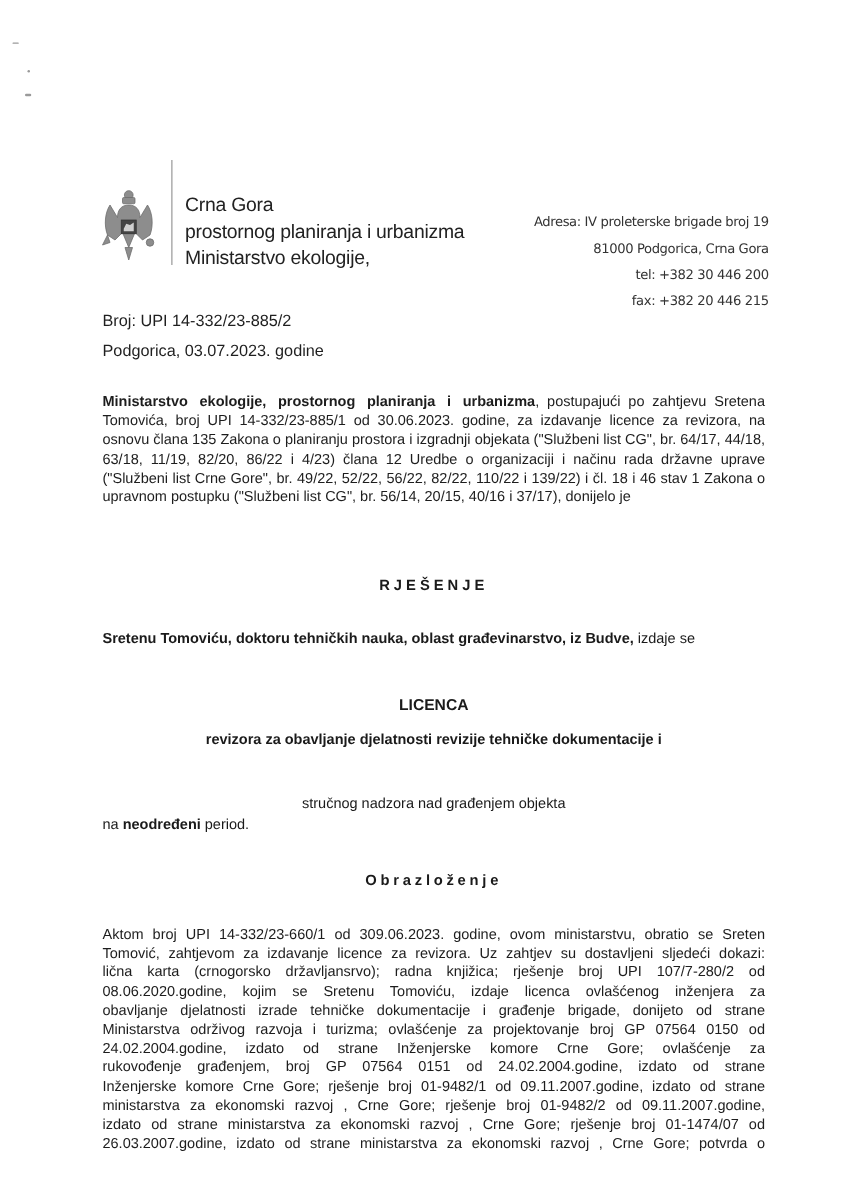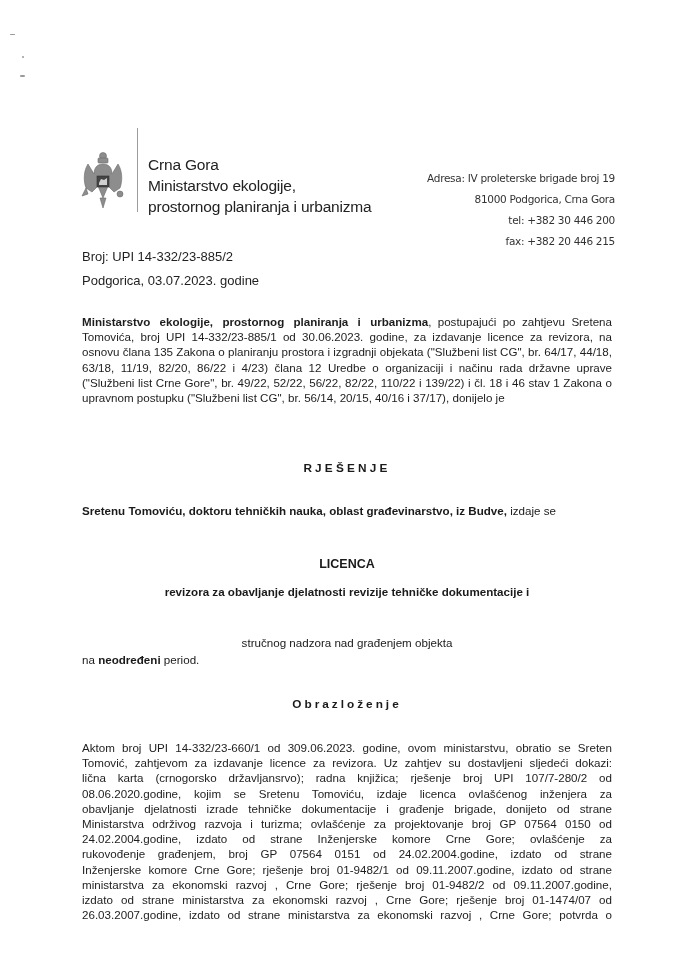--- a/index.html
+++ b/index.html
@@ -58,22 +58,22 @@
       <circle cx="40" cy="44" r="3"></circle>
     </g>
     <rect x="17" y="26" width="12" height="11" fill="#444" stroke="#333" stroke-width="0.6"></rect>
     <path d="M19 33 L21 29 L24 30 L27 28 L27 35 L19 35 Z" fill="#cfcfcf"></path>
   </svg>
 </div>
 <div class="abs divider"></div>
 
 <div class="abs org">
   <div>Crna Gora</div>
+  <div>prostornog planiranja i urbanizma</div>
   <div>Ministarstvo ekologije,</div>
-  <div>prostornog planiranja i urbanizma</div>
 </div>
 
 <div class="abs contact">
   <div>Adresa: IV proleterske brigade broj 19</div>
   <div>81000 Podgorica, Crna Gora</div>
   <div>tel: +382 30 446 200</div>
   <div>fax: +382 20 446 215</div>
 </div>
 
 <div class="abs meta">

